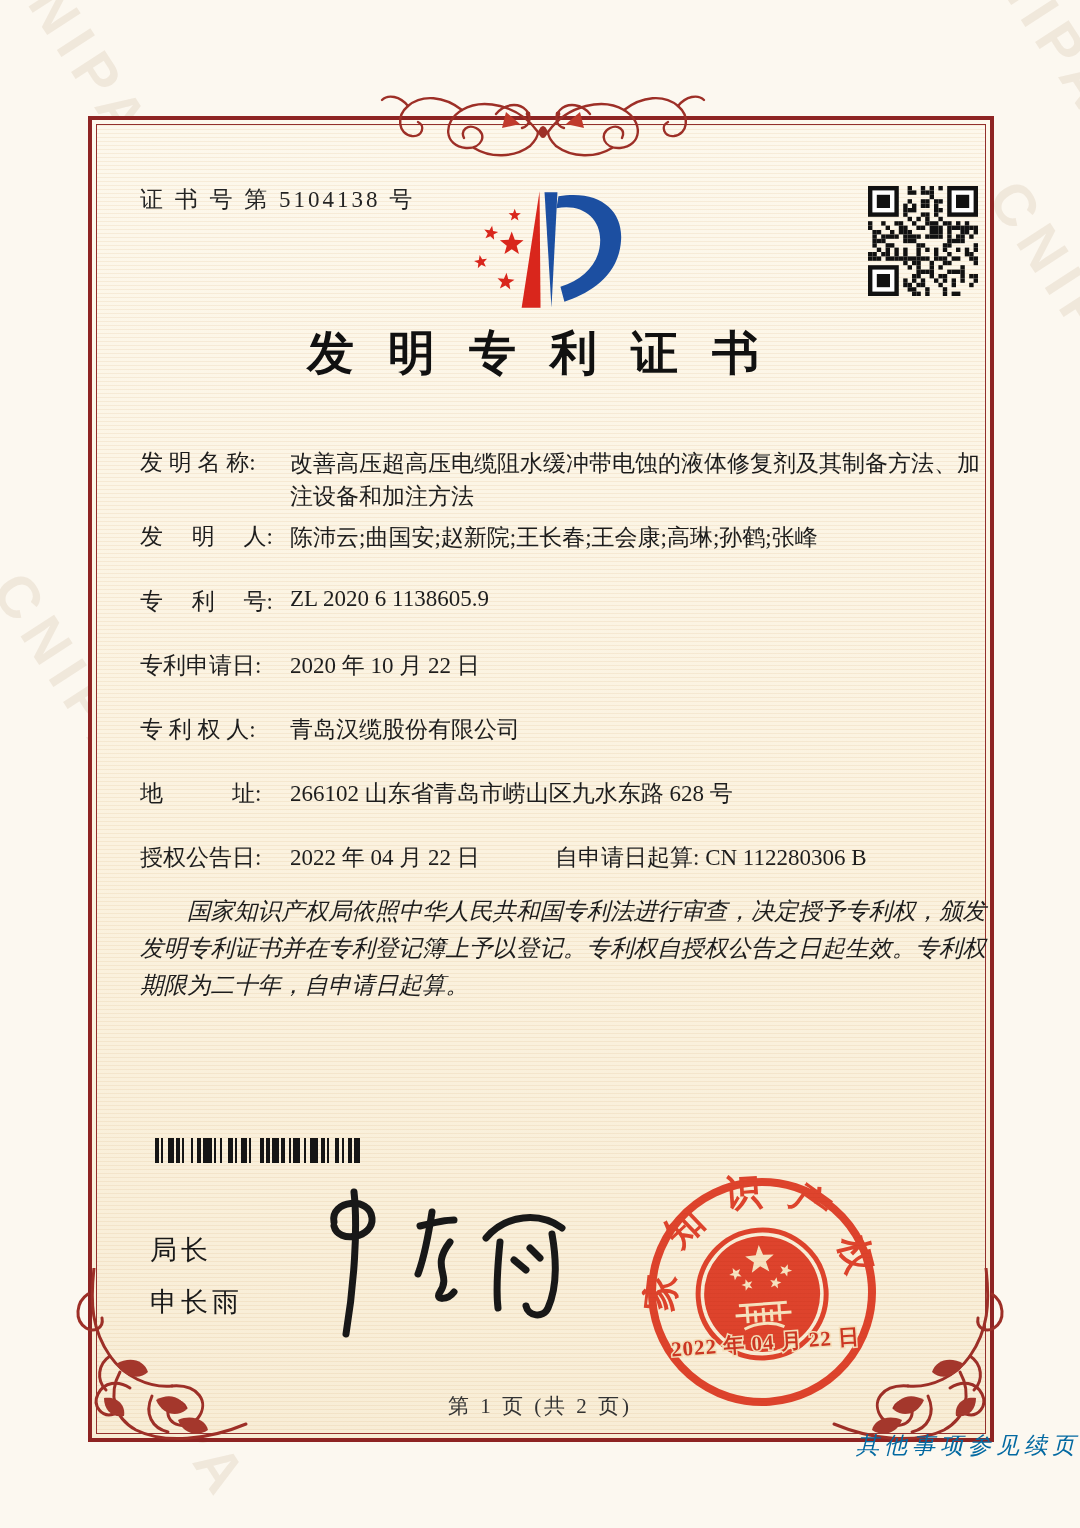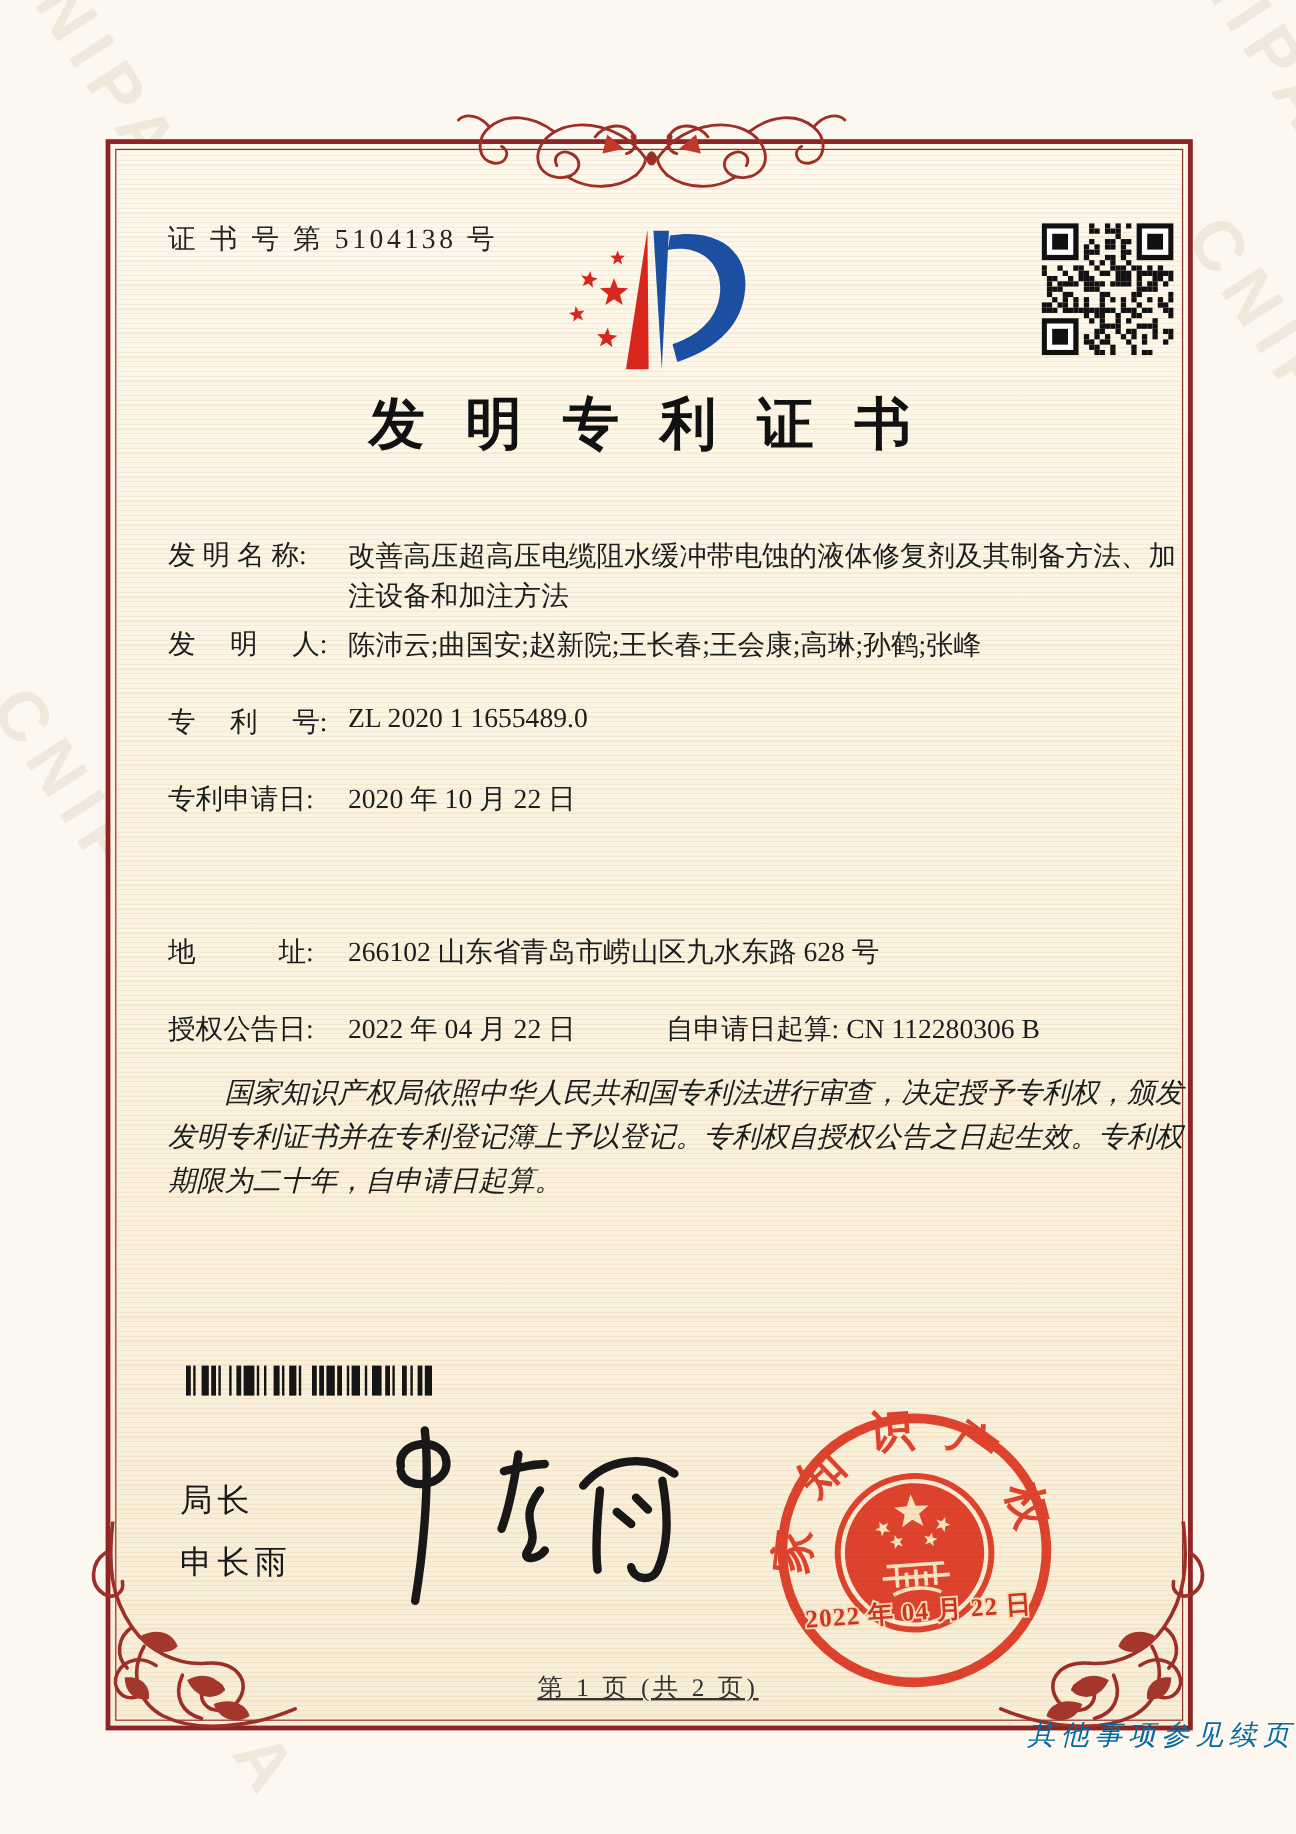--- a/index.html
+++ b/index.html
@@ -63,21 +63,21 @@
   .sig-title { top:1232px; }
   .sig-name  { top:1284px; }
   .sig-script { position:absolute; left:308px; top:1186px; width:270px; height:165px; }
 
   
   .seal { position:absolute; left:642px; top:1172px; width:240px; height:240px;
           transform:rotate(-4deg); mix-blend-mode:multiply; }
 
   
   .page-info { position:absolute; left:0; top:1392px; width:1080px; text-align:center;
-               font-size:21px; letter-spacing:3px; color:#333;text-decoration:underline; }
+               font-size:21px; letter-spacing:3px; color:#333; }
   .foot-note { position:absolute; left:0; top:1430px; width:1080px; text-align:right;
                font-size:23px; letter-spacing:5px; color:#0369a1; font-style:italic; }
 </style>
 </head>
 <body>
 
 <div class="page">
 
   <div class="wm" style="left:-36px; top:10px;">CNIPA</div>
   <div class="wm" style="left:928px; top:-20px;">CNIPA</div>
@@ -376,24 +376,27 @@
 
   <div class="title">发明专利证书</div>
 
   <div class="field f-name">
     <span class="flabel">发 明 名 称:</span><span class="fvalue">改善高压超高压电缆阻水缓冲带电蚀的液体修复剂及其制备方法、加注设备和加注方法</span>
   </div>
   <div class="field f-inv">
     <span class="flabel">发　 明　 人:</span><span class="fvalue">陈沛云;曲国安;赵新院;王长春;王会康;高琳;孙鹤;张峰</span>
   </div>
   <div class="field f-pat">
-    <span class="flabel">专　 利　 号:</span><span class="fvalue-short">ZL 2020 1 1655489.0</span>
+    <span class="flabel">专　 利　 号:</span><span class="fvalue-short">ZL 2020 6 1138605.9</span>
   </div>
   <div class="field f-filing">
     <span class="flabel">专利申请日:</span><span class="fvalue-short">2020 年 10 月 22 日</span>
+  </div>
+  <div class="field f-patentee">
+    <span class="flabel">专 利 权 人:</span><span class="fvalue-short">青岛汉缆股份有限公司</span>
   </div>
   <div class="field f-addr">
     <span class="flabel">地　　　址:</span><span class="fvalue-short">266102 山东省青岛市崂山区九水东路 628 号</span>
   </div>
   <div class="field f-grant">
     <span class="flabel">授权公告日:</span><span class="fvalue-short">2022 年 04 月 22 日</span>
     <span class="grant2">
       <span>自申请日起算:</span>
       <span>CN 112280306 B</span>
     </span>

